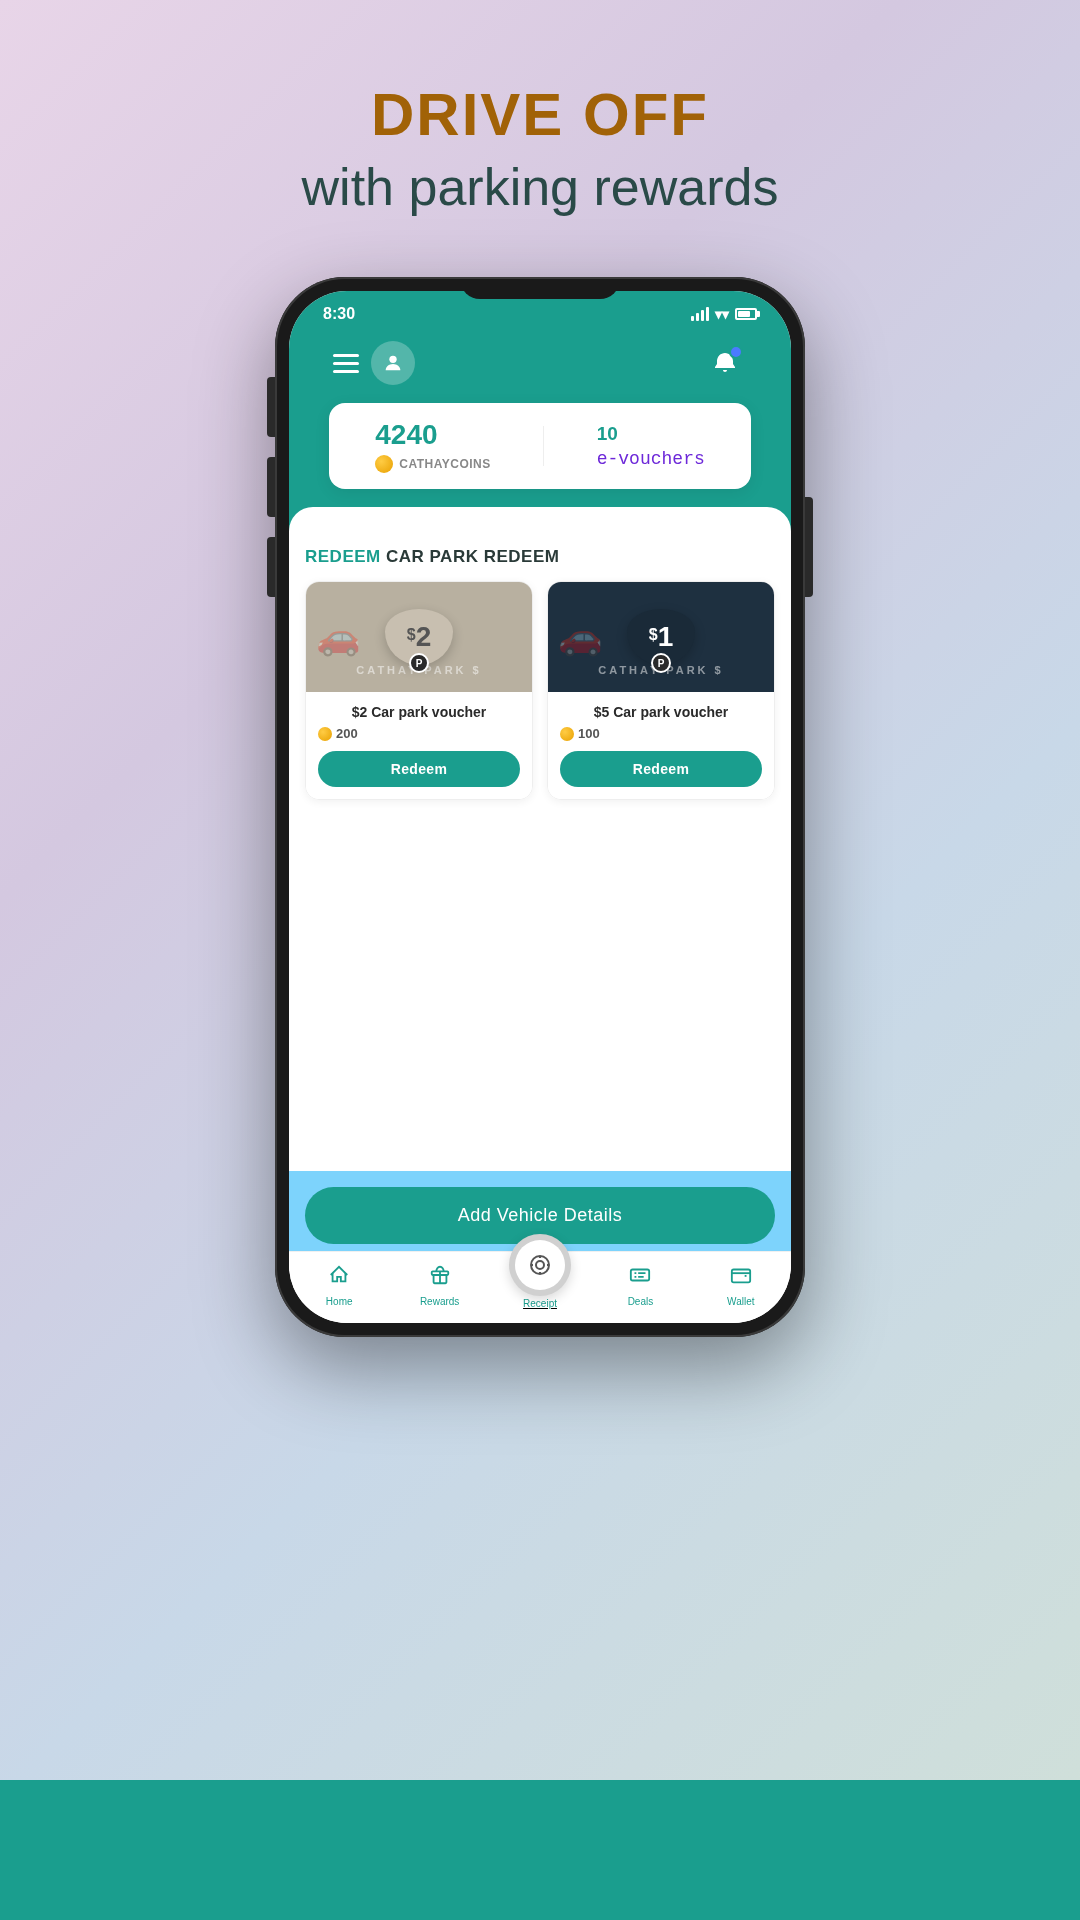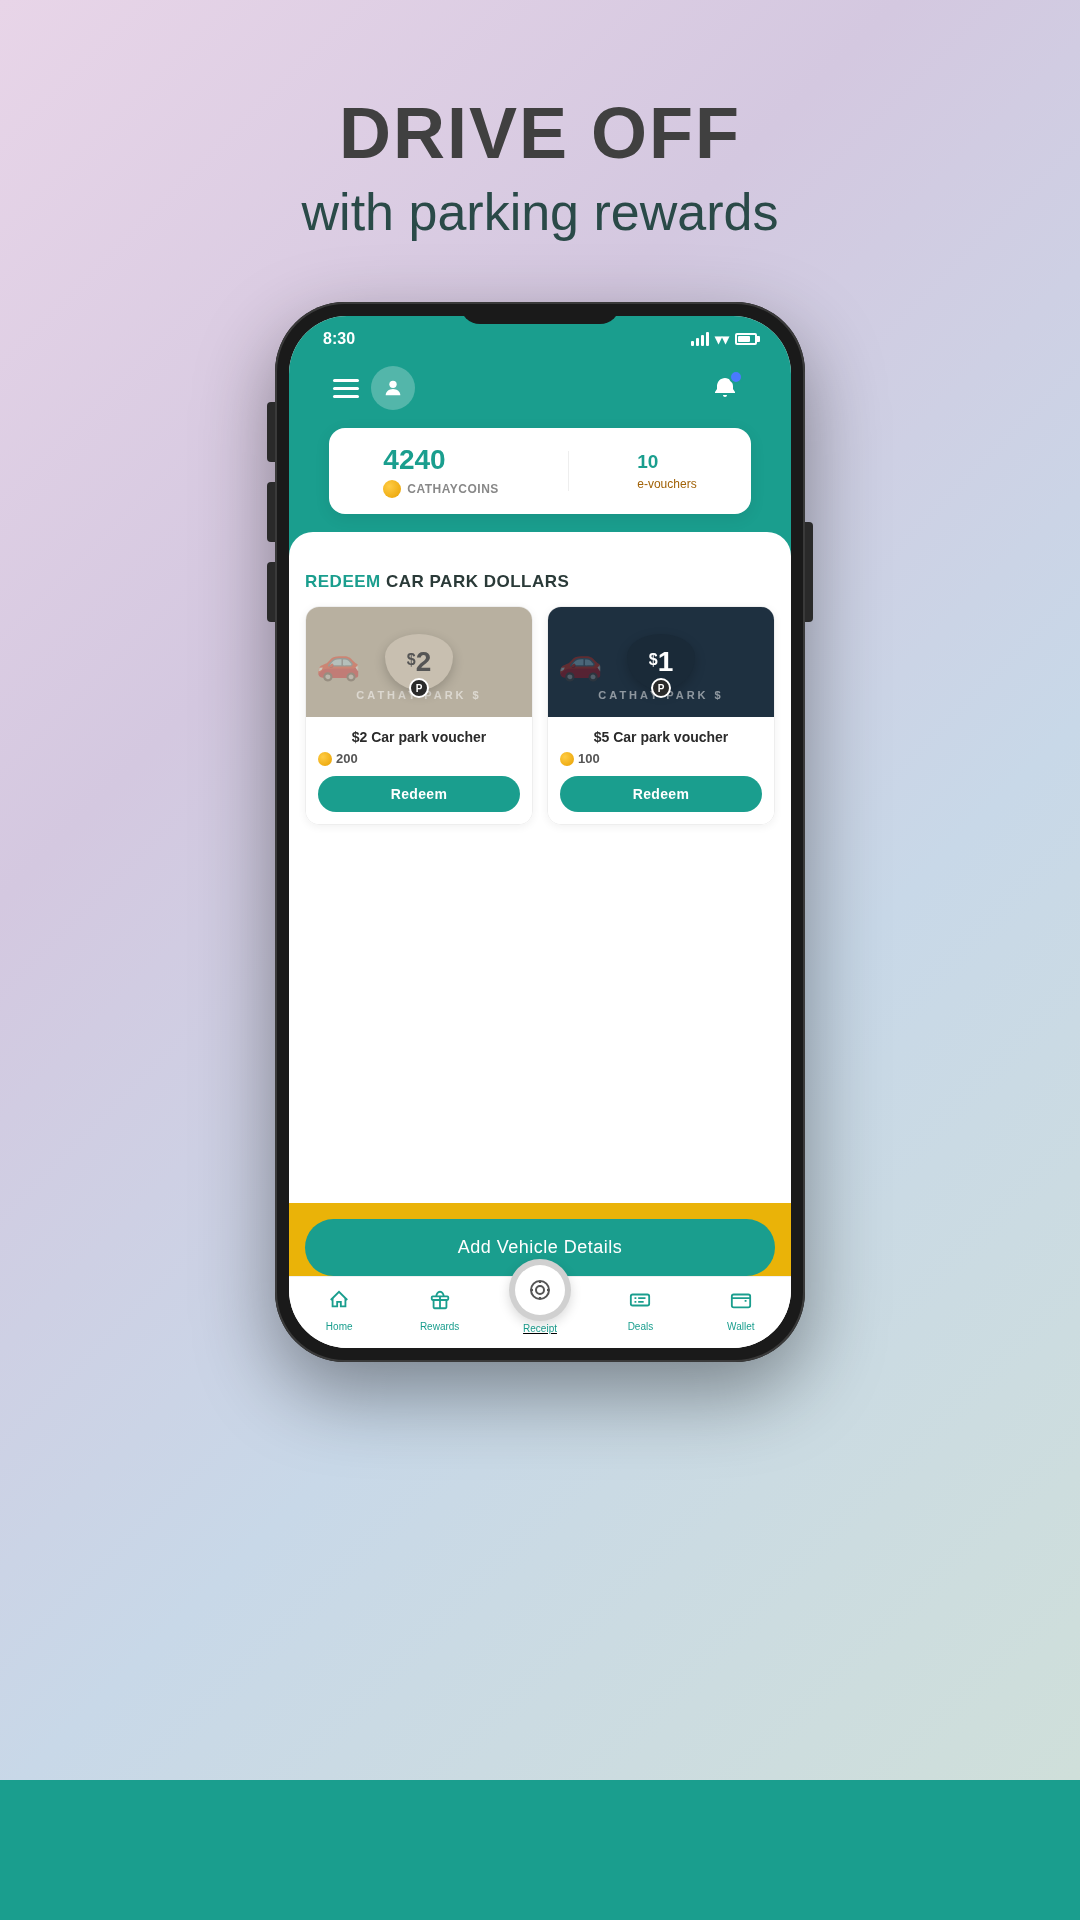--- a/index.html
+++ b/index.html
@@ -13,25 +13,24 @@
       flex-direction: column;
       align-items: center;
     }
 
     .hero-text {
       text-align: center;
       margin-top: 80px;
       margin-bottom: 40px;
     }
     .hero-title {
-      font-size: 72px;
+      font-size: 60px;
       font-weight: 800;
-      color: #404040;
+      color: #a16207;
       letter-spacing: 2px;
-      margin-top: 12px;
     }
     .hero-subtitle {
       font-size: 52px;
       font-weight: 400;
       color: #2a4a48;
       margin-top: 8px;
     }
 
     
     .phone-wrapper {
@@ -271,23 +270,24 @@
       background: #eee;
     }
 
     .voucher-number {
       font-size: 19px;
       font-weight: 700;
       color: #1a9e8e;
     }
 
     .voucher-label {
-      font-size: 12px;
-      color: #a16207;
+      font-size: 18px;
+      color: #6d28d9;
       margin-top: 4px;
+      font-family: Liberation Mono, monospace;
     }
 
     
     .main-content {
       flex: 1;
       background: white;
       padding: 16px 16px 0;
       overflow: hidden;
     }
 
@@ -436,22 +436,22 @@
       border-radius: 24px;
       padding: 10px;
       font-size: 14px;
       font-weight: 600;
       cursor: pointer;
       letter-spacing: 0.3px;
     }
 
     
     .bottom-section {
-      background: #eab308;
-      padding: 16px 16px 0;
+      background: #7dd3fc;
+      padding: 16px 16px 7px;
       flex-shrink: 0;
     }
 
     .add-vehicle-btn {
       width: 100%;
       background: #1a9e8e;
       color: white;
       border: none;
       border-radius: 36px;
       padding: 18px;
@@ -626,21 +626,21 @@
         <div style="height:18px;"></div>
       </div>
 
       <div style="background:#1a9e8e;position:relative;flex-shrink:0;">
         <div style="height:24px;background:white;border-radius:28px 28px 0 0;"></div>
       </div>
 
       <div class="main-content">
         <div class="redeem-title">
           <span class="highlight">REDEEM</span>
-          <span> </span><span>CAR PARK DOLLARS</span>
+          <span> </span><span>CAR PARK REDEEM</span>
         </div>
 
         <div class="voucher-grid">
 
           <div class="voucher-card">
             <div class="voucher-image voucher-bg-tan">
               <div class="car-silhouette">🚗</div>
               <div class="amount-badge">
                 <div class="amount-badge-shape light">
                   <span class="dollar-sign">$</span><span class="amount-text">2</span>

